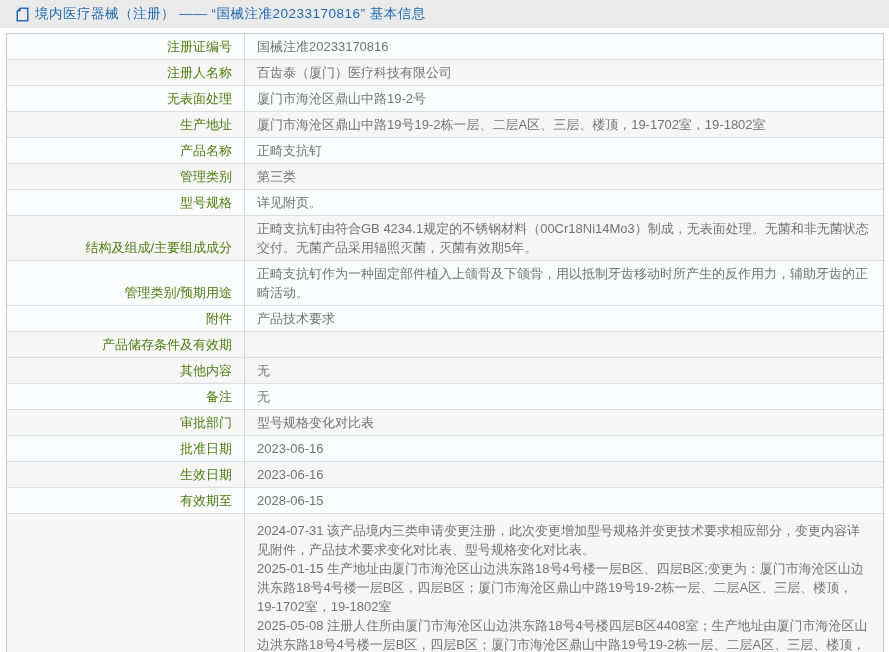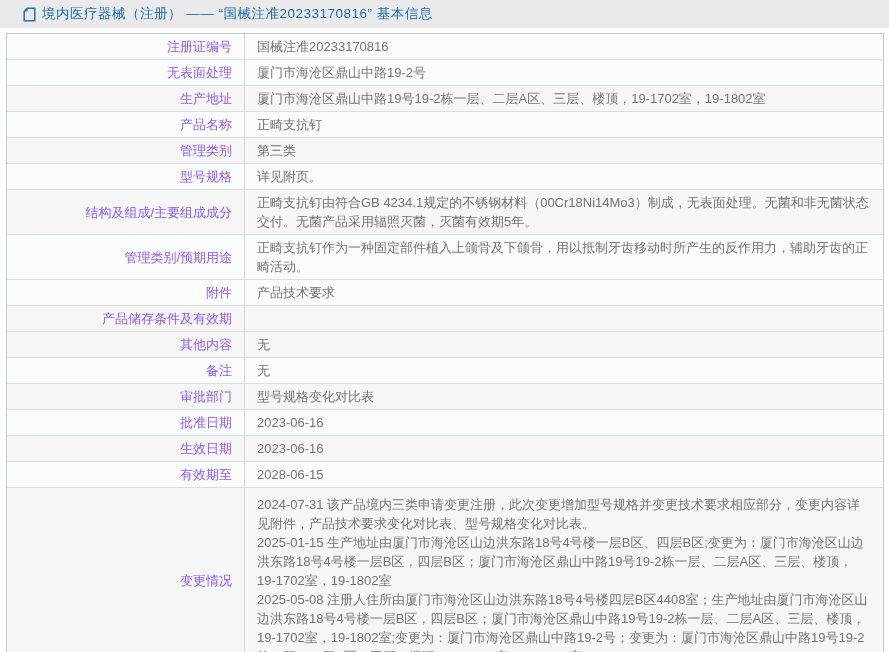--- a/index.html
+++ b/index.html
@@ -1,37 +1,37 @@
 <!DOCTYPE html>
 <html><head>
 <meta charset="utf-8">
 <style>
   * { margin: 0; padding: 0; box-sizing: border-box; }
   html, body { width: 889px; height: 652px; background: #fff; overflow: hidden;
     font-family: "Liberation Sans", "DejaVu Sans", sans-serif; }
   .topbar {
     height: 28px; background: #eaeaea; display: flex; align-items: center;
-    padding-left: 23px; gap: 6px;
+    padding-left: 16px; gap: 6px;
   }
   .topbar .title { color: #1d6ab0; font-size: 13.5px; letter-spacing: .5px; }
   .doc-icon { display: inline-flex; align-items: center; }
   .tbl {
     margin: 5px 5px 0 6px;
     border: 1px solid #c8c8c8;
     border-bottom: 2px solid #b9b9bd;
   }
   .row { display: flex; border-bottom: 1px solid #ddd; background: #fbfcfd; }
   .row:last-child { border-bottom: none; }
   .row.alt { background: #f6f6f7; }
   .cell-label {
     width: 238px; flex: 0 0 238px;
     border-right: 1px solid #d4d4d4;
-    display: flex; align-items: center; justify-content: flex-end;
+    display: flex; align-items: flex-end; justify-content: flex-end;
     text-align: right; padding: 3px 12px 3px 6px;
-    color: #8b5cf6; font-size: 13px; line-height: 19px; gap: 4px;
+    color: #4d7c0f; font-size: 13px; line-height: 19px; gap: 4px;
   }
   .cell-value {
     flex: 1; display: flex; flex-direction: column; justify-content: center;
     padding: 3px 14px 3px 12px; color: #737373; font-size: 13px; line-height: 19px;
   }
   .row.single { min-height: 26px; }
   .row.tall   { min-height: 45px; }
   .row.xtall .cell-value { padding-top: 7px; padding-bottom: 7px; }
   .row.xtall { min-height: 127px; }
 </style>
@@ -50,20 +50,28 @@
 
 <div class="tbl" id="info-table">
     <div class="row single">
       <div class="cell-label">
         <span>注册证编号</span>
       </div>
       <div class="cell-value">
         <span>国械注准20233170816</span>
       </div>
     </div>
+    <div class="row single alt">
+      <div class="cell-label">
+        <span>注册人名称</span>
+      </div>
+      <div class="cell-value">
+        <span>百齿泰（厦门）医疗科技有限公司</span>
+      </div>
+    </div>
     <div class="row single">
       <div class="cell-label">
         <span>无表面处理</span>
       </div>
       <div class="cell-value">
         <span>厦门市海沧区鼎山中路19-2号</span>
       </div>
     </div>
     <div class="row single alt">
       <div class="cell-label">

